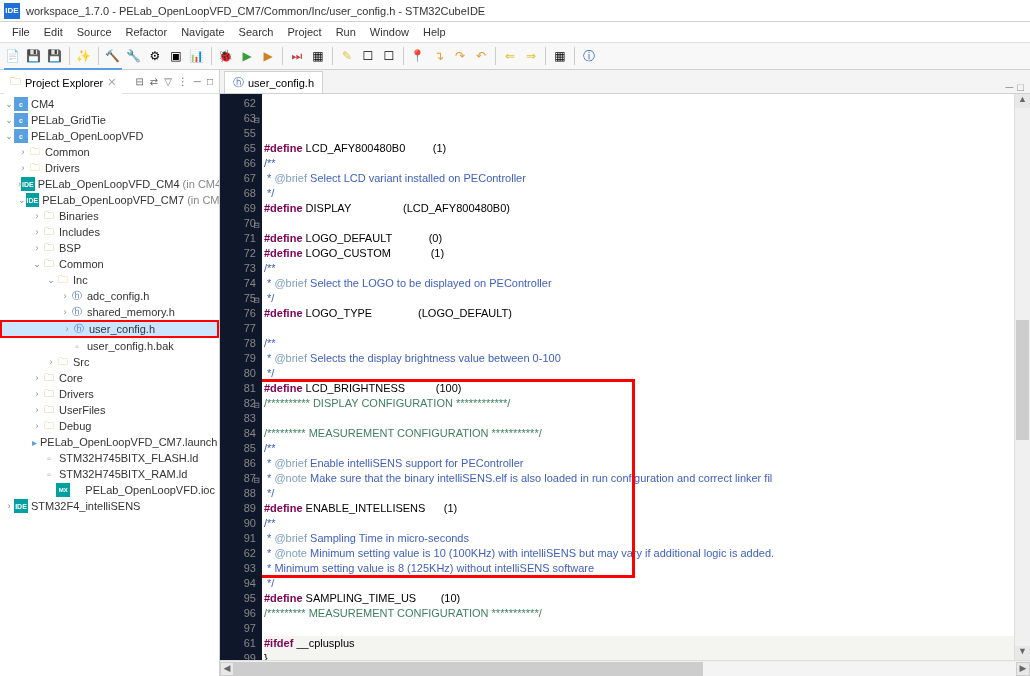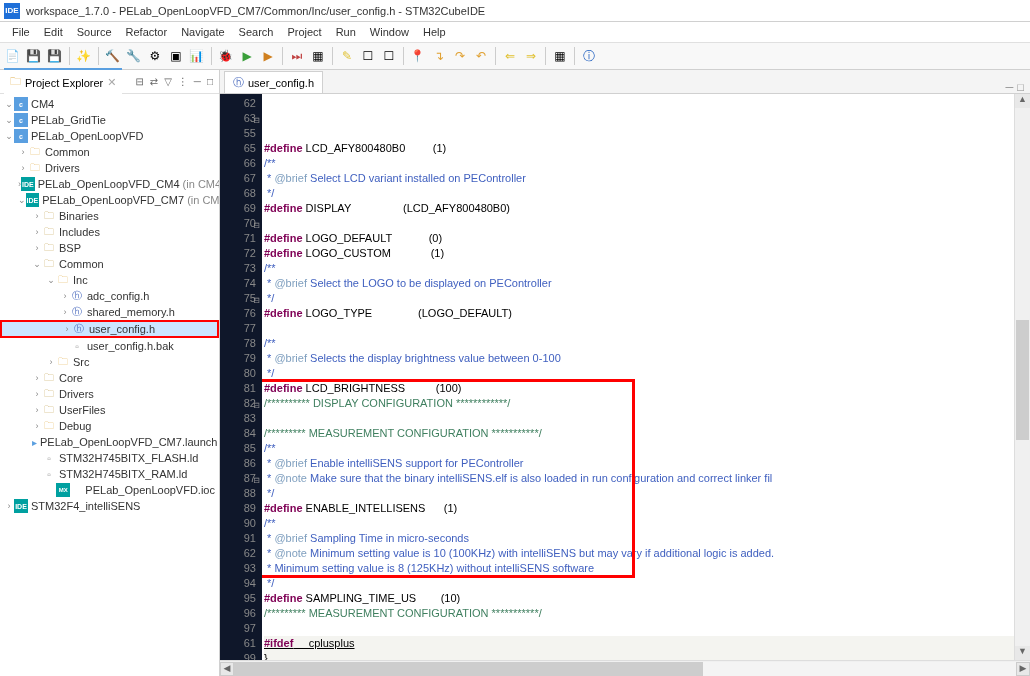--- a/index.html
+++ b/index.html
@@ -42,21 +42,21 @@
 .gutter .ln { height: 15px; position: relative; }
 .gutter .ln .fold { position: absolute; right: -4px; top: 2px; font-size: 8px; color: #999; }
 .code-area { flex: 1; font-family: Consolas, "Courier New", monospace; font-size: 11px; line-height: 15px; padding-top: 2px; padding-left: 2px; white-space: pre; position: relative; overflow-x: auto; }
 .code-line { height: 15px; }
 .tk-pp { color: #7f0055; font-weight: bold; }
 .tk-ppb { color: #7f0055; font-weight: bold; }
 .tk-com { color: #3f7f5f; }
 .tk-doc { color: #3f5fbf; }
 .tk-doc-tag { color: #7f9fbf; font-weight: normal; }
 .tk-plain { color: #000; }
-.hl-endif { background: #f4f4f0; display: block; width: 100%; text-decoration: underline; }
+.hl-endif { background: #f4f4f0; display: block; width: 100%; }
 .red-box { position: absolute; border: 3px solid red; pointer-events: none; }
 .scroll-h { height: 16px; background: #f0f0f0; border-top: 1px solid #ddd; display: flex; align-items: center; }
 .scroll-h .thumb-l { width: 14px; height: 14px; background: #e8e8e8; border: 1px solid #ccc; text-align: center; font-size: 9px; color: #666; }
 .scroll-h .track { flex: 1; height: 14px; background: #f4f4f4; position: relative; }
 .scroll-h .thumb { position: absolute; left: 0; width: 60%; height: 100%; background: #cdcdcd; }
 .editor-vscroll { width: 16px; background: #f0f0f0; border-left: 1px solid #ddd; position: relative; }
 .editor-vscroll .vthumb { position: absolute; top: 40%; left: 1px; right: 1px; height: 120px; background: #cdcdcd; }
 .editor-vscroll .arrow { position: absolute; left: 0; right: 0; height: 14px; text-align: center; font-size: 9px; color: #666; background: #e8e8e8; }
 </style>
 </head>

